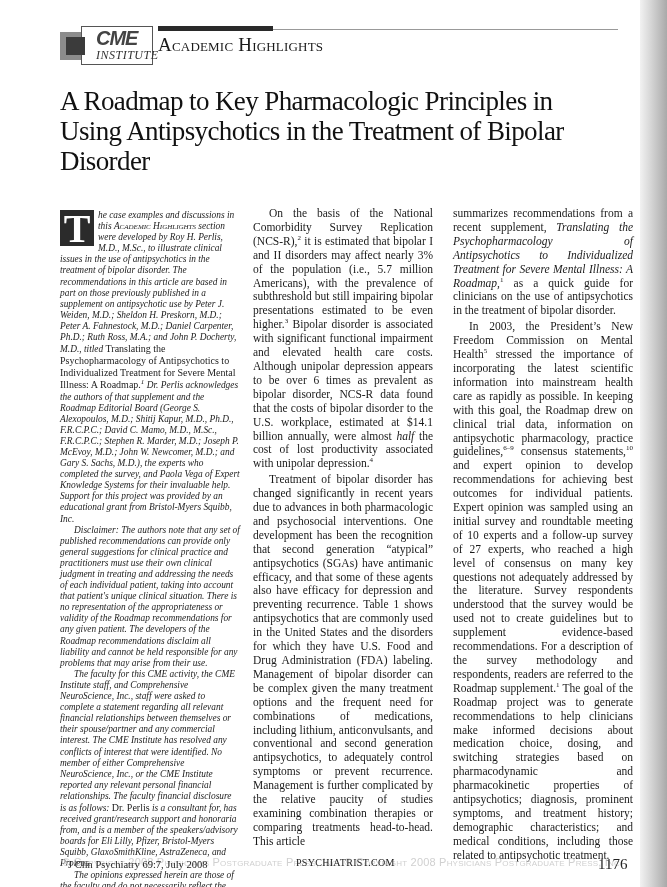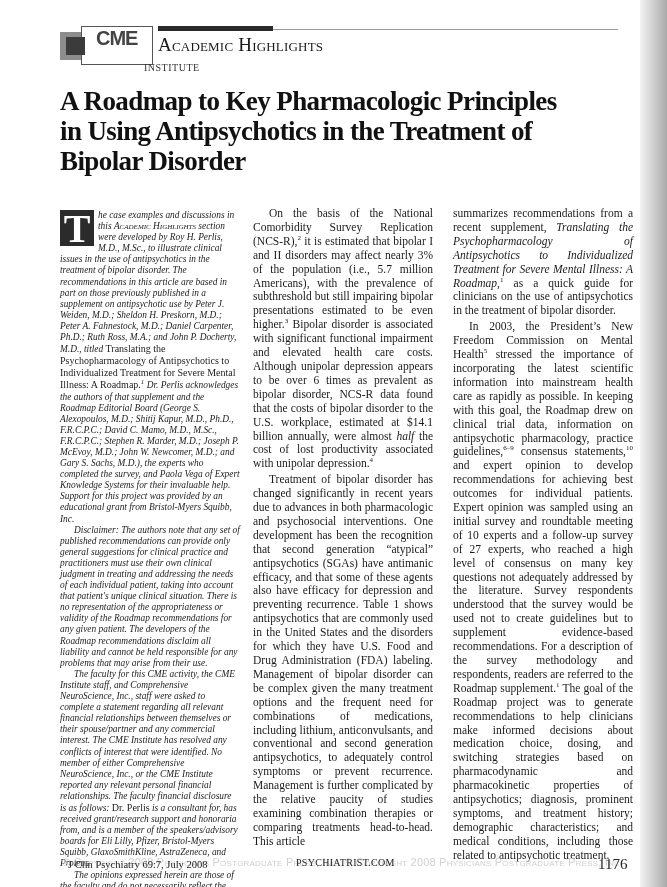--- a/index.html
+++ b/index.html
@@ -1,32 +1,32 @@
 <!DOCTYPE html>
 <html><head>
 <meta charset="utf-8">
 <style>
   html, body { margin:0; padding:0; }
   body { width:667px; height:887px; position:relative; background:#ffffff; overflow:hidden;
          font-family:"Liberation Serif", "DejaVu Serif", serif; color:#1a1a1a; }
   .edge-shadow { position:absolute; top:0; right:0; width:27px; height:887px;
          background:linear-gradient(to right,#f2f2f2 0%,#d6d6d6 40%,#a9a9a9 100%); }
   
-  .logo { position:absolute; left:60px; top:26px; width:92px; height:38px; }
+  .logo { position:absolute; left:60px; top:26px; width:92px; height:38px;font-style:italic; }
   .logo .sq-outer { position:absolute; left:0; top:6px; width:30px; height:28px; background:#8c8c8c; }
   .logo .sq-inner { position:absolute; left:6px; top:11px; width:19px; height:18px; background:#3b3b3b; }
   .logo .box { position:absolute; left:21px; top:0; width:70px; height:37px; border:1px solid #555; background:#fff; }
   .logo .cme { position:absolute; left:36px; top:1px; font-family:"Liberation Sans", sans-serif; font-weight:bold;
          font-size:20px; letter-spacing:-1px; color:#444; }
-  .logo .inst { position:absolute; left:36px; top:36px; font-size:10px; letter-spacing:0.5px; color:#333;margin-left:48px; }
+  .logo .inst { position:absolute; left:36px; top:22px; font-size:12px; letter-spacing:0.5px; color:#333; }
   .hdr-bar { position:absolute; left:158px; top:26px; width:115px; height:5px; background:#2a2a2a; }
   .hdr-line { position:absolute; left:273px; top:29px; width:345px; height:1px; background:#999; }
   .hdr-title { position:absolute; left:158px; top:34px; font-size:19px; font-variant:small-caps; color:#1a1a1a; letter-spacing:0.2px; }
   
-  .title { position:absolute; left:60px; top:86px; width:520px; font-size:27px; font-weight:bold;
+  .title { position:absolute; left:60px; top:86px; width:520px; font-size:27px; font-weight:normal;
          line-height:30px; letter-spacing:-0.6px; color:#111; margin:0; }
   
   .sidebar { position:absolute; left:60px; top:210px; width:180px; font-size:9.4px; font-style:italic;
          line-height:11.1px; color:#222; text-align:left; }
   .sidebar p { margin:0; }
   .sidebar p.ind { text-indent:14px;font-family:Liberation Serif, serif; }
   .dropcap { float:left; width:34px; height:36px; background:#2b2b2b; color:#fff; font-style:normal;
          font-size:40px; line-height:38px; text-align:center; margin:0 4px 0 0; font-weight:bold; }
   .roman { font-style:normal; font-size:10px; }
   .sc { font-variant:small-caps; }

